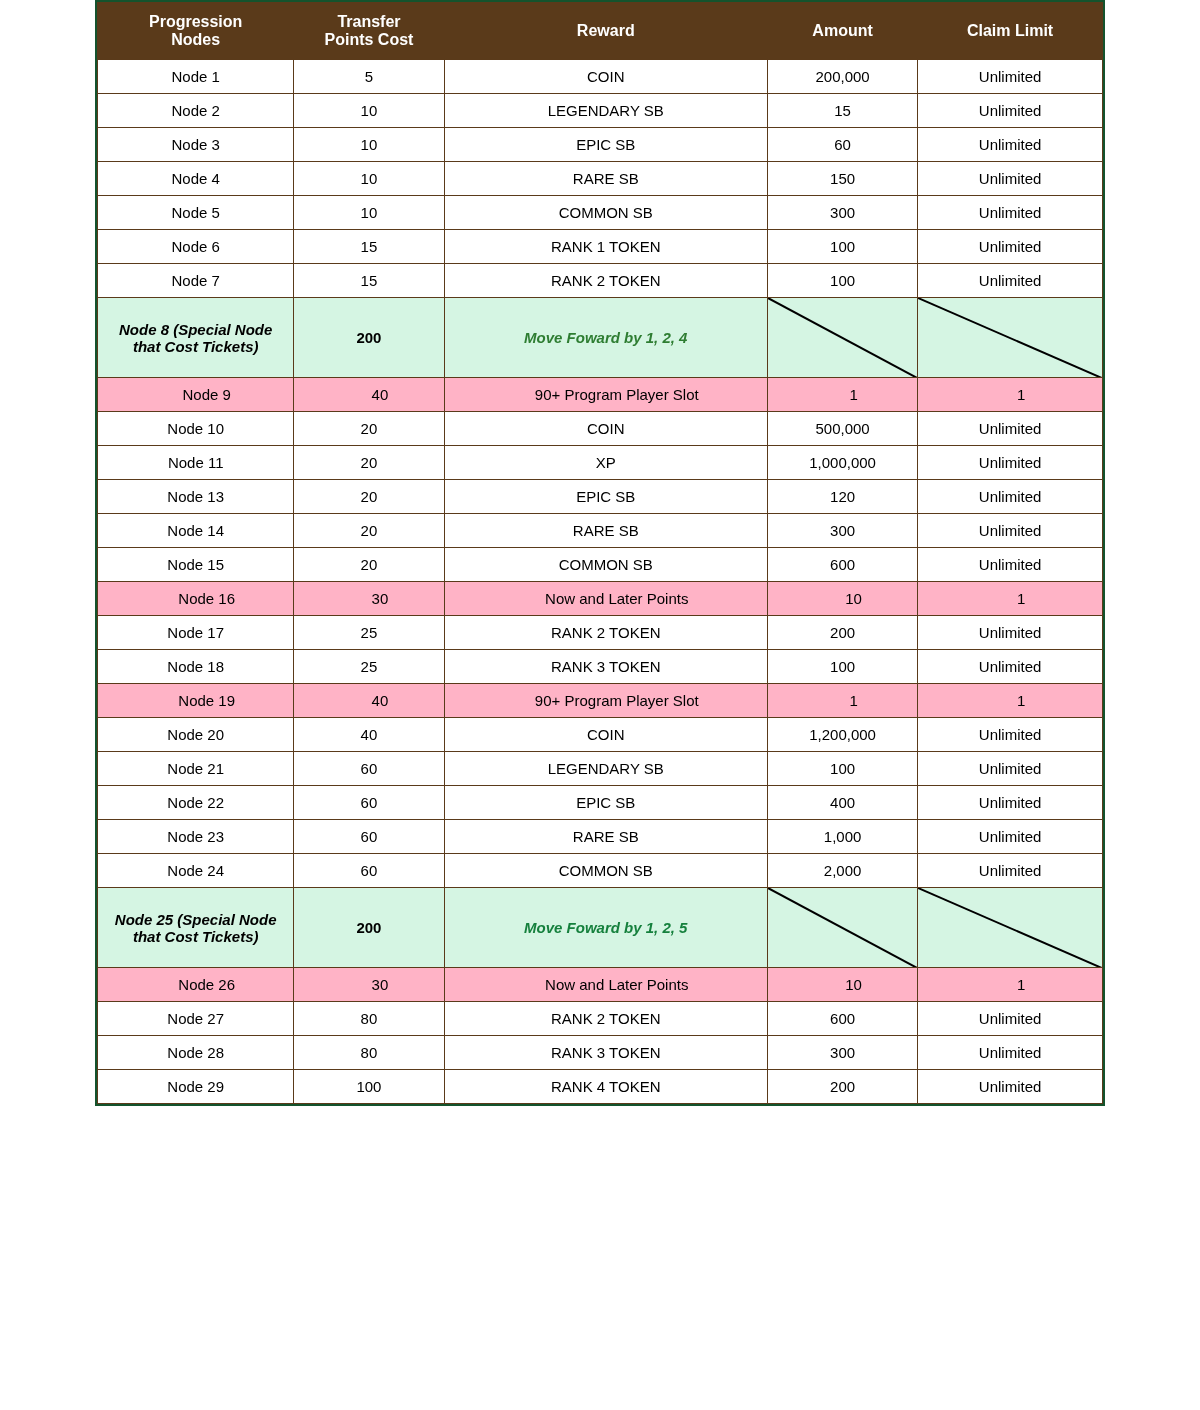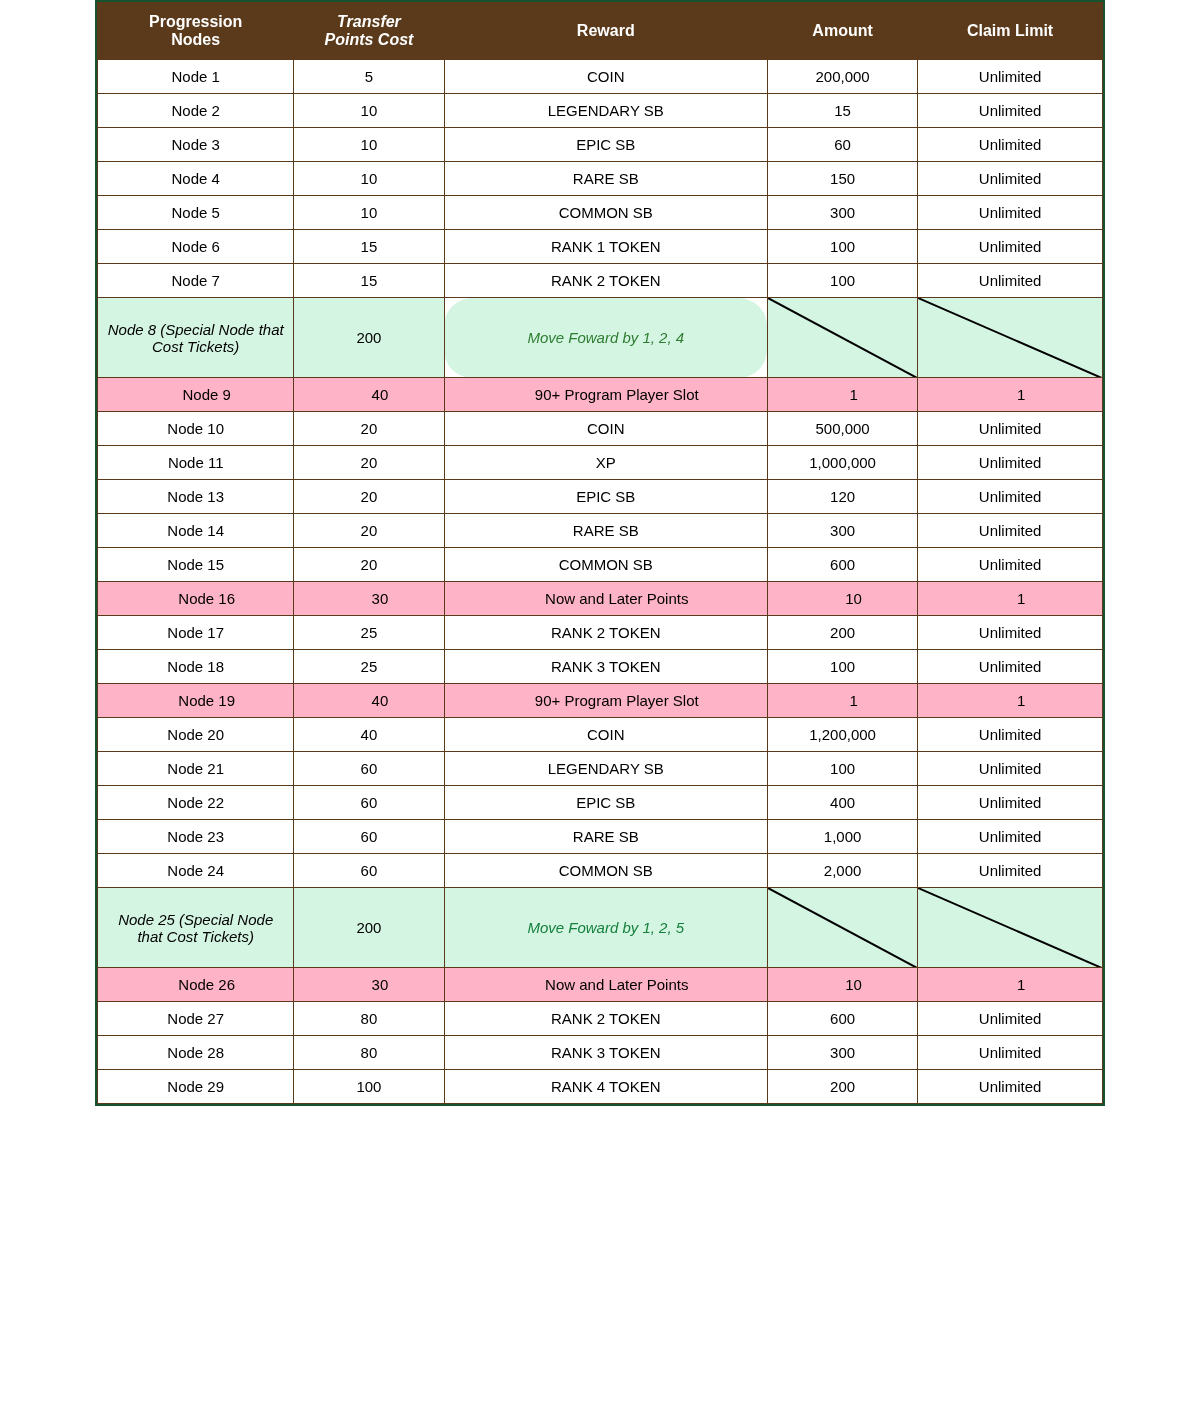--- a/index.html
+++ b/index.html
@@ -32,32 +32,33 @@
       text-align: center;
       padding: 8px 6px;
       border: 1.5px solid #5a3a1a;
       vertical-align: middle;
     }
     tr.white-row td {
       background-color: #ffffff;
     }
     tr.green-row td {
       background-color: #d5f5e3;
+      font-weight: bold;
     }
     tr.pink-row td {
       background-color: #ffb3c6;
       padding-left: 28px;
     }
     .special-node-cell {
       background-color: #d5f5e3;
       position: relative;
       overflow: hidden;
     }
     .col-progression { width: 170px; }
-    .col-transfer { width: 130px; font-style: italic; }
+    .col-transfer { width: 130px; }
     .col-reward { width: 280px; text-align: center; }
     .col-amount { width: 130px; }
     .col-claim { width: 160px; }
   </style>
 </head>
 <body>
 
 <div class="table-container">
   <table>
     <thead>
@@ -115,21 +116,21 @@
         <tr class="white-row">
           <td>Node 7</td>
           <td>15</td>
           <td>RANK 2 TOKEN</td>
           <td>100</td>
           <td>Unlimited</td>
         </tr>
         <tr class="green-row">
           <td style="background-color: rgb(213, 245, 227); font-style: italic;">Node 8 (Special Node that Cost Tickets)</td>
           <td style="background-color: rgb(213, 245, 227);">200</td>
-          <td style="background-color: rgb(213, 245, 227); font-style: italic; color: rgb(46, 125, 50); border-radius: 28px;">Move Foward by 1, 2, 4</td>
+          <td style="background-color: rgb(213, 245, 227); font-style: italic; color: rgb(46, 125, 50);">Move Foward by 1, 2, 4</td>
           <td class="special-node-cell" style="position: relative; padding: 0px; min-height: 80px; height: 80px;">
             <svg width="100%" height="100%" style="position: absolute; top: 0px; left: 0px; min-height: 80px;">
               <line x1="0" y1="0" x2="100%" y2="100%" stroke="#000" stroke-width="2"></line>
             </svg>
           </td>
           <td class="special-node-cell" style="position: relative; padding: 0px; min-height: 80px; height: 80px;">
             <svg width="100%" height="100%" style="position: absolute; top: 0px; left: 0px; min-height: 80px;">
               <line x1="0" y1="0" x2="100%" y2="100%" stroke="#000" stroke-width="2"></line>
             </svg>
           </td>

